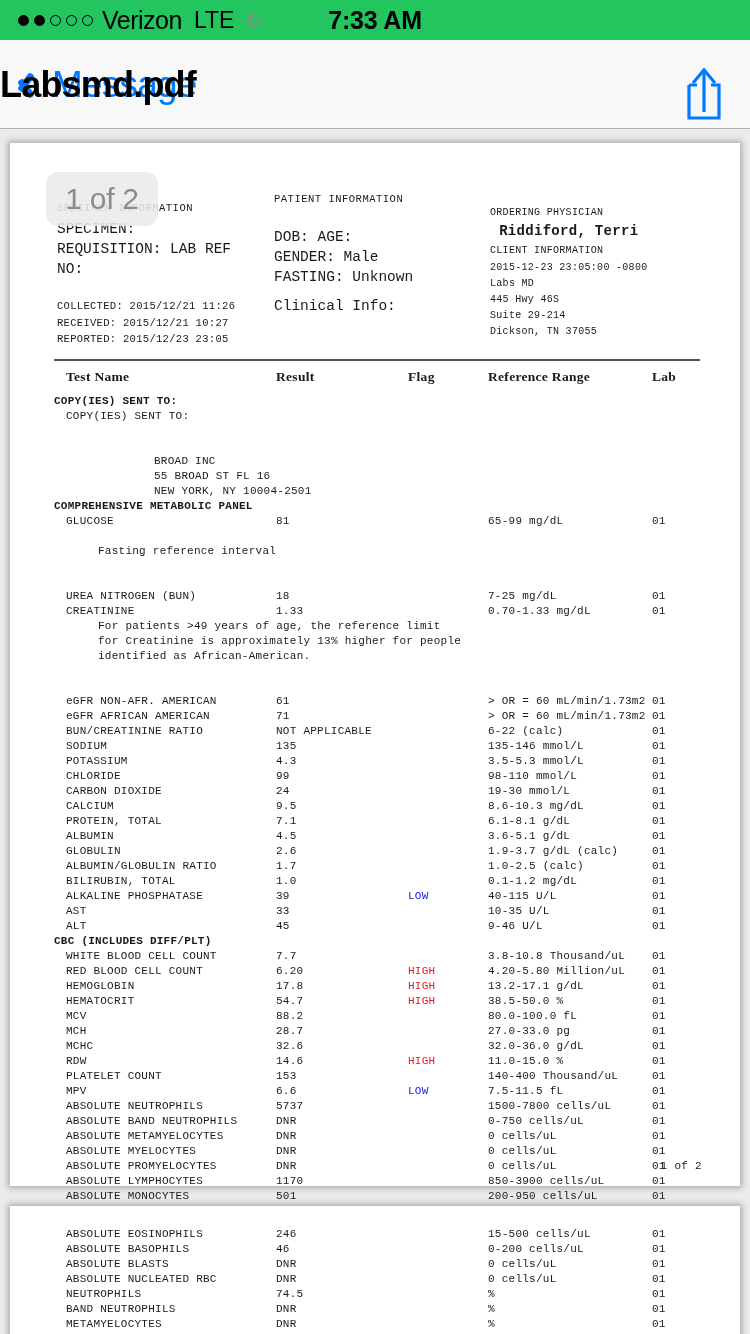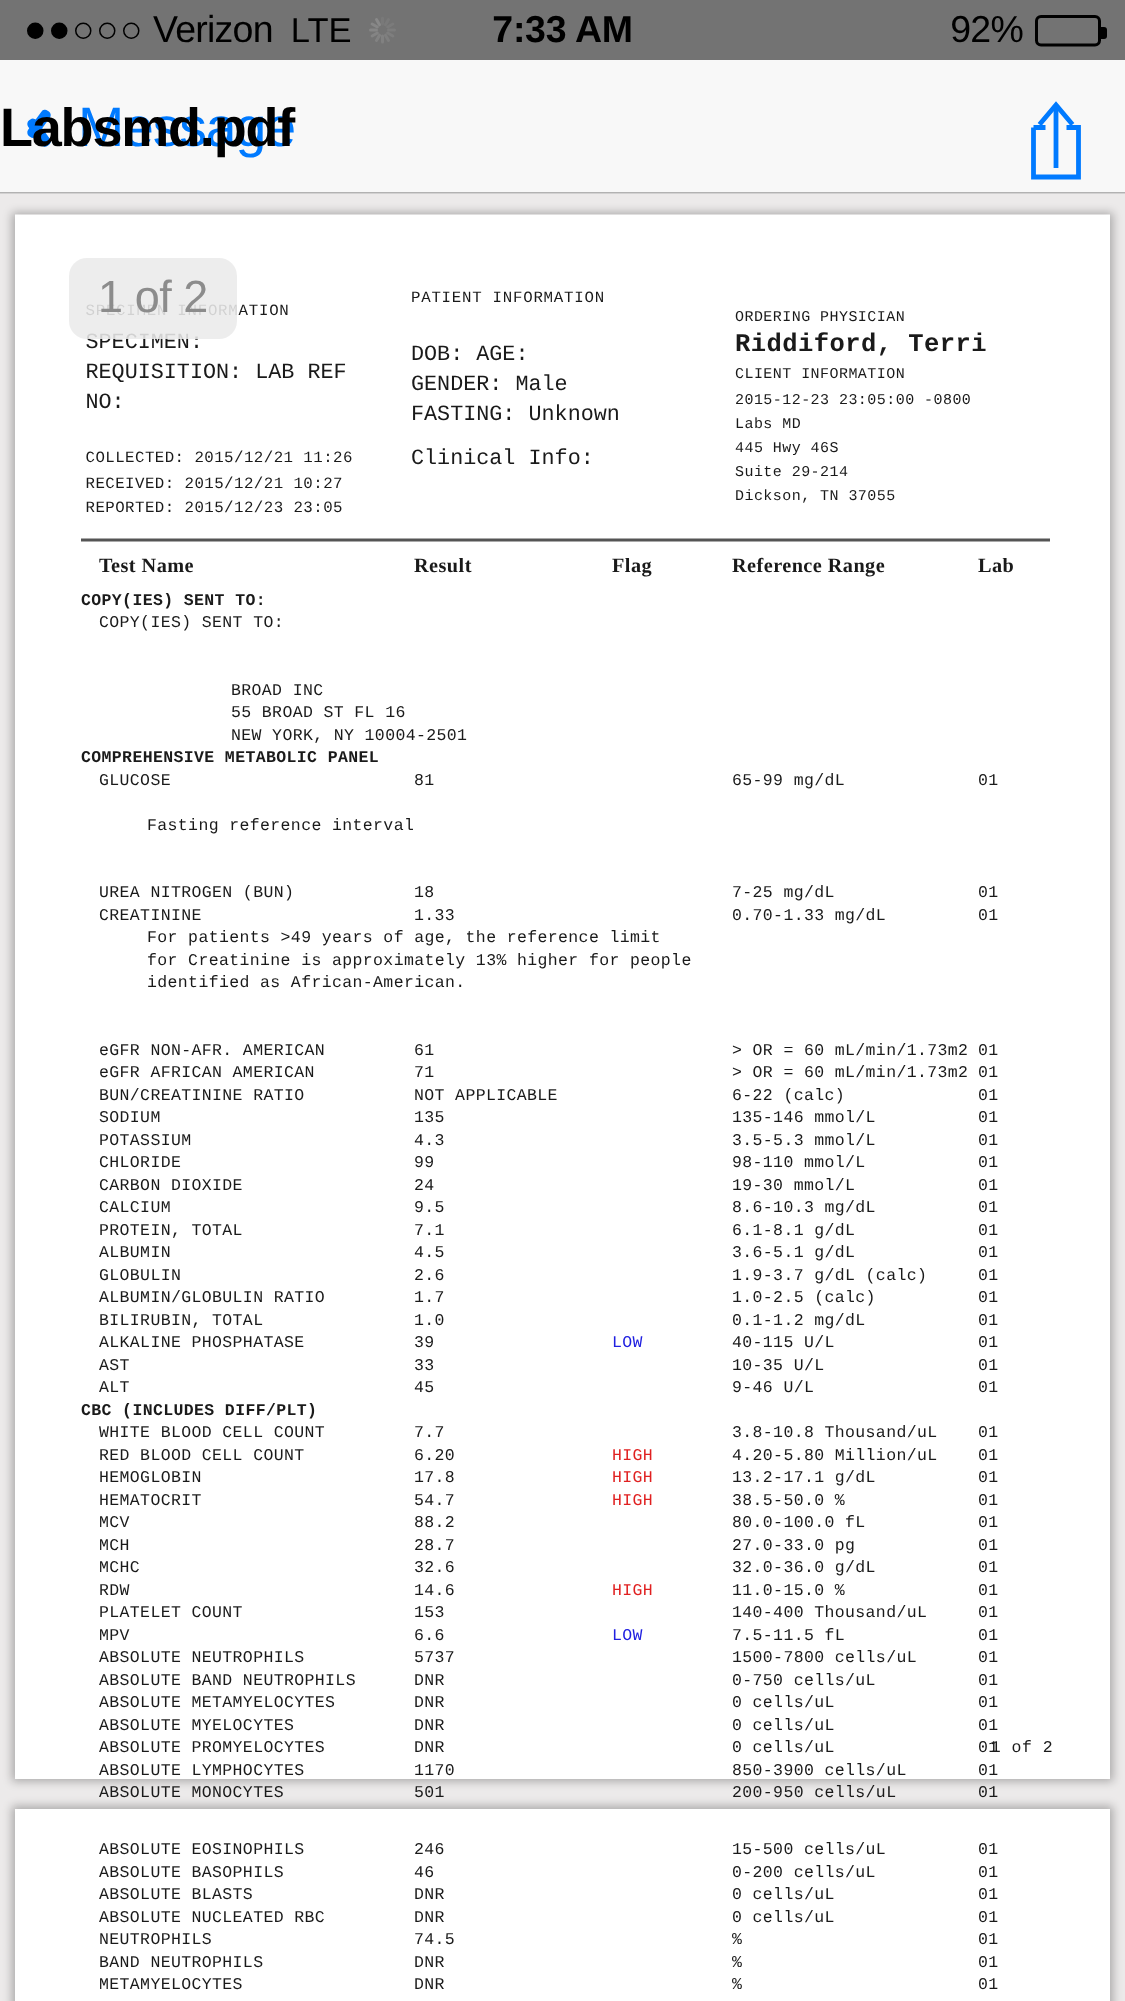--- a/index.html
+++ b/index.html
@@ -7,21 +7,21 @@
     width:750px; height:1334px;
     background:#e8e8e8;
     font-family:"Liberation Sans", sans-serif;
     overflow:hidden;
   }
   #screen { position:relative; width:750px; height:1334px; overflow:hidden; background:#eceaea; }
 
   
   #statusbar {
     position:absolute; top:0; left:0; width:750px; height:40px;
-    background:#737373;
+    background:#22c55e;
     display:flex; align-items:center;
   }
   #sb-left { position:absolute; left:18px; top:0; height:40px; display:flex; align-items:center; gap:9px; }
   .dots { display:flex; align-items:center; gap:5px; }
   .dot { width:11px; height:11px; border-radius:50%; border:1.6px solid #000; }
   .dot.full { background:#000; }
   .dot.empty { background:transparent; }
   #carrier { font-size:25px; font-weight:500; letter-spacing:-0.5px; color:#000; }
   #lte { font-size:23px; font-weight:400; color:#000; letter-spacing:0px; margin-left:3px;}
   #spinner { width:20px; height:20px; position:relative; margin-left:2px; }
@@ -83,21 +83,21 @@
   #pat-title { font-size:10.5px; letter-spacing:0.5px; }
   #pat-lines { margin-top:22px; font-size:14.5px; line-height:20px; }
   #clinical { position:absolute; left:264px; top:155px; font-size:14.5px; }
 
   #status-box {
     position:absolute; left:471px; top:42px; width:216px; height:26px;
     border:1.5px solid #000; display:flex; align-items:center; padding-left:12px;
   }
   #status-box span { font-size:12.5px; letter-spacing:0.6px; }
   #right-info { position:absolute; left:480px; top:62px; font-size:10px; line-height:16.2px; letter-spacing:0.3px; }
-  #right-info .doc-name { font-size:17px; font-weight:bold; letter-spacing:0.3px; display:block; margin:2px 0 4px;text-align:center; }
+  #right-info .doc-name { font-size:14px; font-weight:bold; letter-spacing:0.3px; display:block; margin:2px 0 4px;text-align:center; }
 
   
   #tbl-rule { position:absolute; left:44px; top:216px; width:646px; height:2px; background:#555; }
   #tbl-head { position:absolute; left:44px; top:226px; width:650px; height:18px; font-size:13.5px; font-weight:bold; letter-spacing:0.3px;font-family:Liberation Serif, serif; }
   #tbl-body { position:absolute; left:44px; top:252px; width:660px; }
 
   .row { position:relative; height:15px; font-size:11px; letter-spacing:0.25px; }
   .row span { position:absolute; top:0; white-space:pre; }
   .row .n  { left:12px; }
   .row .nb { left:0px; font-weight:bold; }
@@ -153,26 +153,20 @@
           <i style="transform: rotate(150deg); opacity: 0.56;"></i>
           <i style="transform: rotate(180deg); opacity: 0.63;"></i>
           <i style="transform: rotate(210deg); opacity: 0.69;"></i>
           <i style="transform: rotate(240deg); opacity: 0.75;"></i>
           <i style="transform: rotate(270deg); opacity: 0.81;"></i>
           <i style="transform: rotate(300deg); opacity: 0.88;"></i>
           <i style="transform: rotate(330deg); opacity: 0.94;"></i>
         </span>
     </div>
     <div id="sb-center">7:33 AM</div>
-    <div id="sb-right">
-      <span id="batt-pct">92%</span>
-      <span id="batt">
-        <span id="batt-fill" style="width: 92%;"></span><span id="batt-nub"></span>
-      </span>
-    </div>
   </div>
 
   <div id="navbar">
     <div id="back-btn">
       <span id="chevron"></span>
       <span id="back-label">Message</span>
     </div>
     <div id="nav-title">Labsmd.pdf</div>
     <div id="share-btn">
       <svg width="48" height="56" viewBox="0 0 48 56">

